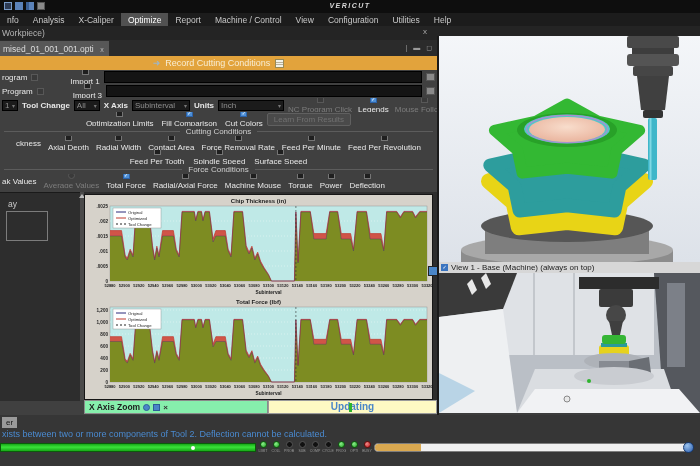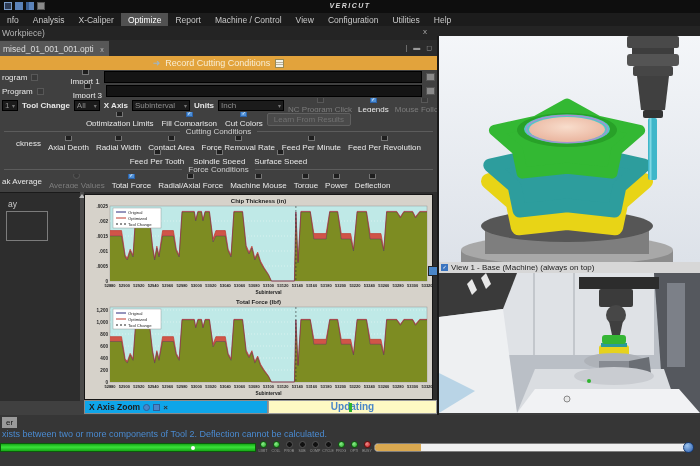--- a/index.html
+++ b/index.html
@@ -59,21 +59,21 @@
   .csb{position:absolute;left:0;top:0;width:80px;height:208px;background:#2d2d2d;border-top:1px solid #1a1a1a;}
   .csb .sbl{position:absolute;left:8px;top:6px;color:#c9c9c9;font-size:8.5px;}
   .sbbox{position:absolute;left:6px;top:18px;width:40px;height:28px;border:1px solid #7c7c7c;}
   .splitter{position:absolute;left:80px;top:0;width:4px;height:208px;background:#4a4a4a;}
   .spl-arrow{position:absolute;left:79px;top:2px;width:0;height:0;border-left:3px solid transparent;
              border-right:3px solid transparent;border-bottom:4px solid #bbb;}
   .cpanel{position:absolute;left:84px;top:2px;width:349px;height:206px;background:#d6d2ca;border:1px solid #161616;box-sizing:border-box;}
   .chart{position:absolute;left:0;width:347px;height:101px;}
   svg text{font-family:"Liberation Sans",sans-serif;}
   
-  .zoombar{position:absolute;left:84px;top:360px;width:184px;height:14px;background:#0ea5e9;
+  .zoombar{position:absolute;left:84px;top:360px;width:184px;height:14px;background:#86efac;
            display:flex;align-items:center;gap:3px;padding-left:4px;box-sizing:border-box;border:1px solid #8a8a8a;}
   .zoombar .zl{color:#1c1c1c;font-size:8.5px;font-weight:bold;}
   .zico1{width:7px;height:7px;border-radius:50%;background:#4a86c8;border:1px solid #2d5f9a;box-sizing:border-box;}
   .zico2{width:7px;height:7px;background:#4a86c8;border:1px solid #2d5f9a;box-sizing:border-box;}
   .zx{color:#333;font-size:8px;font-weight:bold;}
   .updating{position:absolute;left:268px;top:360px;width:169px;height:14px;background:#fef9c3;
             border:1px solid #9a9a9a;box-sizing:border-box;text-align:center;}
   .updating .ut{color:#4a86c8;font-size:10px;font-weight:bold;line-height:12px;}
   .ucaret{position:absolute;left:80px;top:2px;width:3px;height:9px;background:#2db52d;}
   .syncico{position:absolute;left:428px;top:226px;width:8px;height:8px;background:#4a86c8;border:1px solid #222;}
@@ -275,21 +275,21 @@
           <span class="chk off">
             <span class="box"></span>
             <span class="lb">Surface Speed</span>
           </span>
         </div>
       <div class="gtitle">
           <span>Force Conditions</span>
         </div>
       <div class="crow" id="forcerow" style="gap:7px;">
           <span class="chk off">
-            <span class="lb">ak Average</span>
+            <span class="lb">ak Values</span>
           </span>
           <span class="chk dim radio">
             <span class="box"></span>
             <span class="lb">Average Values</span>
           </span>
           <span class="chk on">
             <span class="box"></span>
             <span class="lb">Total Force</span>
           </span>
           <span class="chk off">

